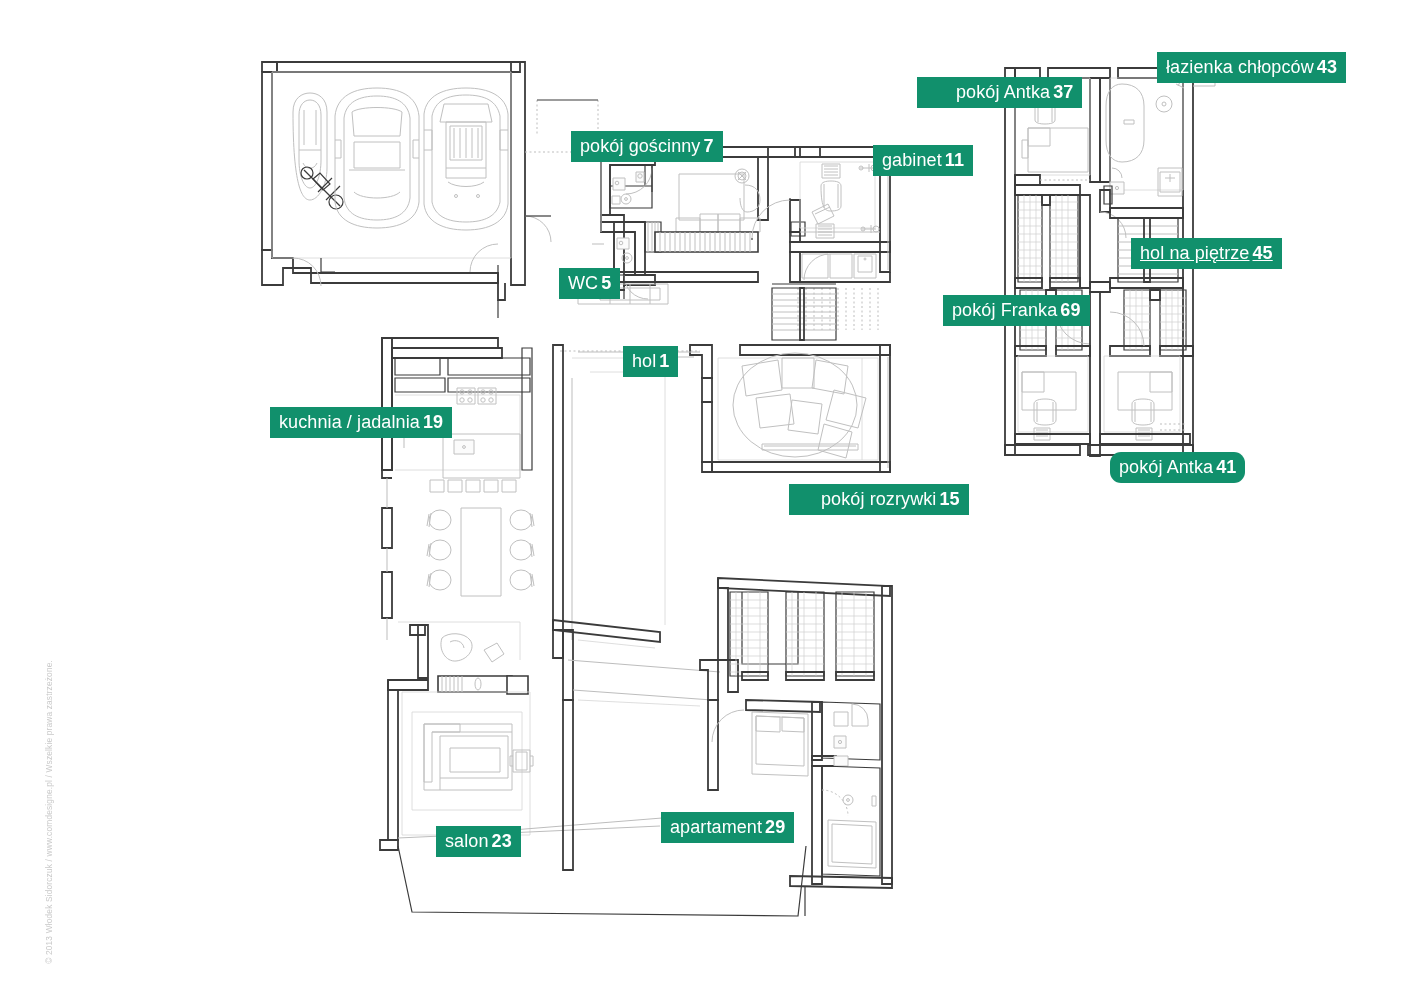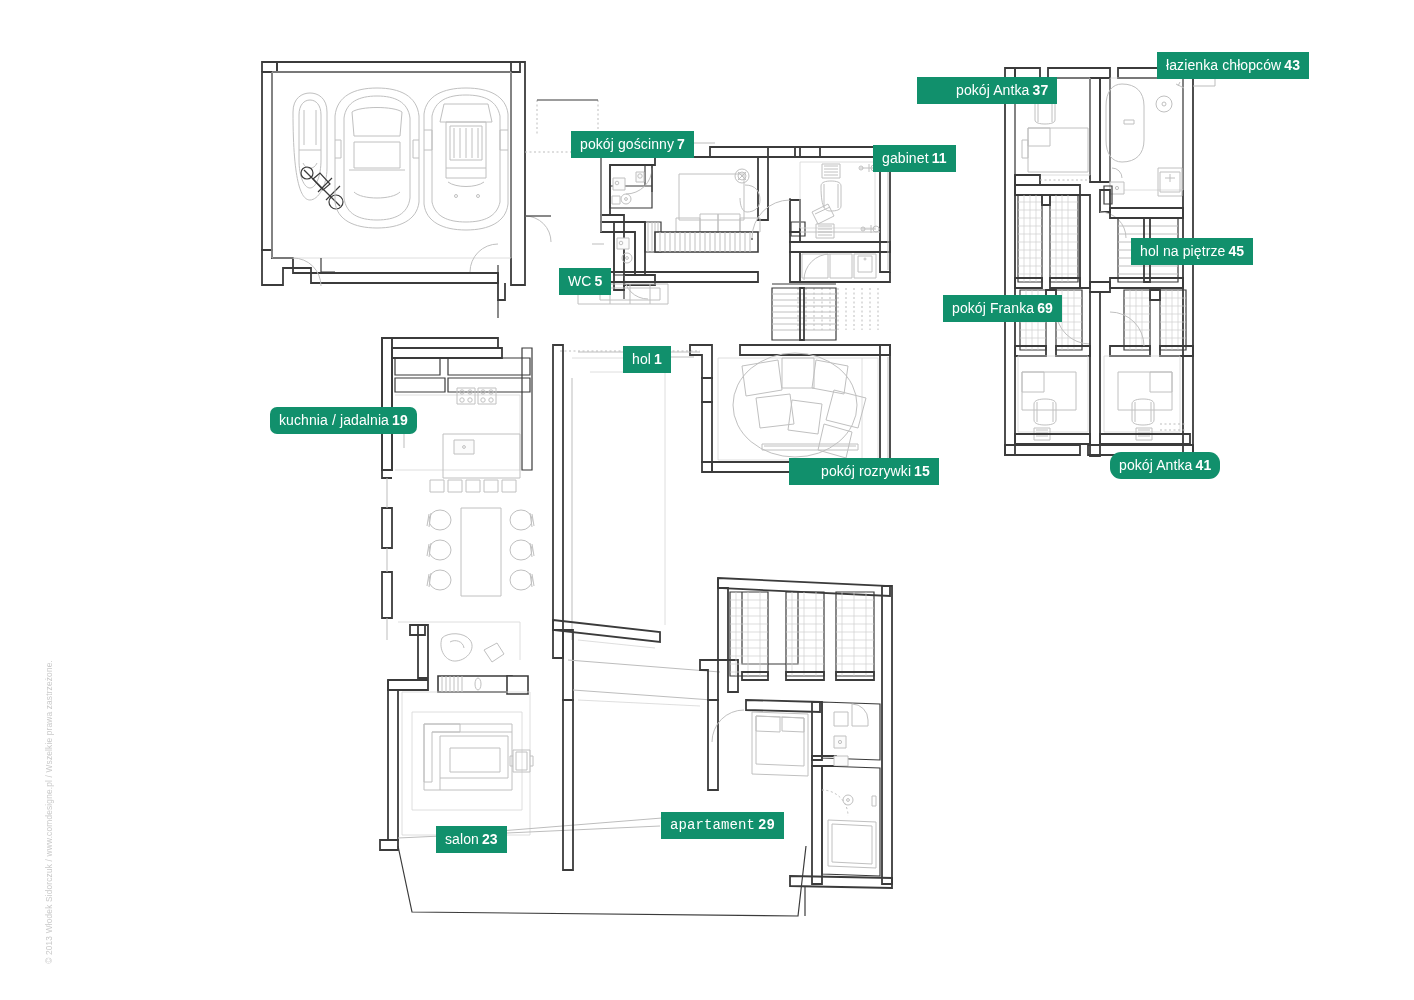--- a/index.html
+++ b/index.html
@@ -22,21 +22,21 @@
     left: 0;
     top: 0;
     width: 1414px;
     height: 1000px;
   }
   .room-label {
     position: absolute;
     background: #11906C;
     color: #ffffff;
     font-family: "Liberation Sans", sans-serif;
-    font-size: 14px;
+    font-size: 18px;
     line-height: 1;
     padding: 6px 9px 7px 9px;
     white-space: nowrap;
     letter-spacing: 0.1px;
     box-sizing: border-box;
     user-select: none;
   }
   .room-label .num {
     font-weight: bold;
     margin-left: 3px;
@@ -588,45 +588,45 @@
   </div>
 
   <div class="room-label" style="left:873px; top:145px;">
     <span>gabinet</span><span class="num">11</span>
   </div>
 
   <div class="room-label" style="left:623px; top:346px;">
     <span>hol</span><span class="num">1</span>
   </div>
 
-  <div class="room-label" style="left:270px; top:407px;border-radius:7px;">
+  <div class="room-label" style="left:270px; top:407px;">
     <span>kuchnia / jadalnia</span><span class="num">19</span>
   </div>
 
-  <div class="room-label" style="left:789px; top:458px;padding-left:32px;">
+  <div class="room-label" style="left:789px; top:484px;padding-left:32px;">
     <span>pokój rozrywki</span><span class="num">15</span>
   </div>
 
   <div class="room-label" style="left:436px; top:826px;text-align:right;">
     <span>salon</span><span class="num">23</span>
   </div>
 
-  <div class="room-label" style="left:661px; top:812px;font-family:Liberation Mono, monospace;">
+  <div class="room-label" style="left:661px; top:812px;">
     <span>apartament</span><span class="num">29</span>
   </div>
 
   <div class="room-label" style="left:917px; top:77px;padding-left:39px;">
     <span>pokój Antka</span><span class="num">37</span>
   </div>
 
   <div class="room-label" style="left:1157px; top:52px;">
     <span>łazienka chłopców</span><span class="num">43</span>
   </div>
 
-  <div class="room-label" style="left:1131px; top:238px;">
+  <div class="room-label" style="left:1131px; top:238px;text-decoration:underline;">
     <span>hol na piętrze</span><span class="num">45</span>
   </div>
 
   <div class="room-label" style="left:943px; top:295px;">
     <span>pokój Franka</span><span class="num">69</span>
   </div>
 
   <div class="room-label" style="left:1110px; top:452px;border-radius:11px;">
     <span>pokój Antka</span><span class="num">41</span>
   </div>

